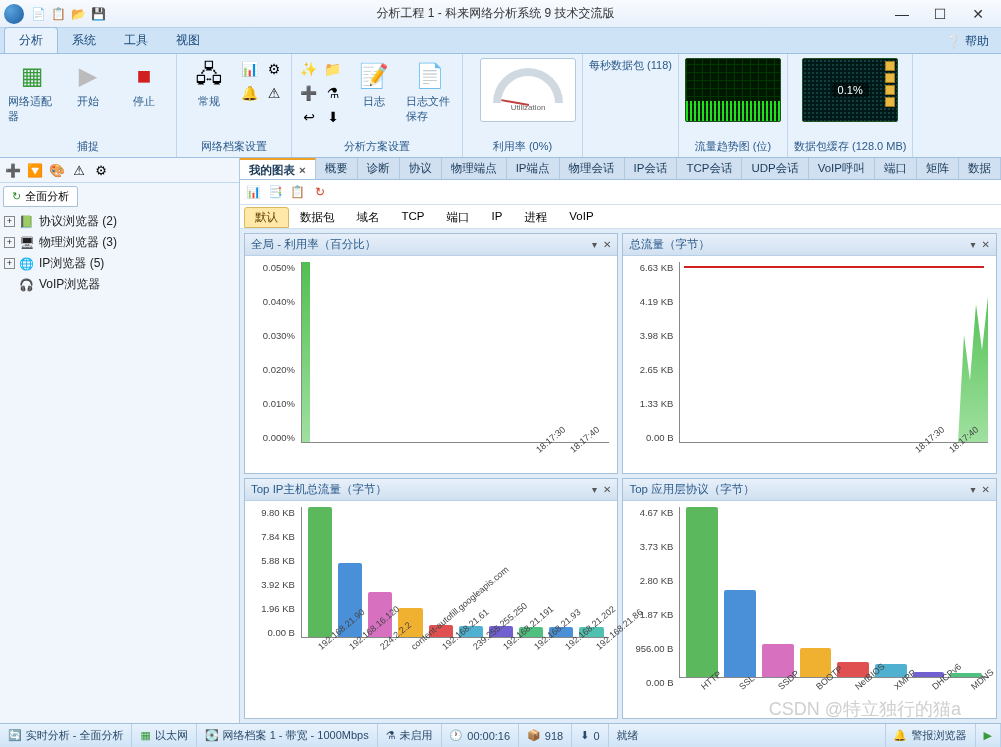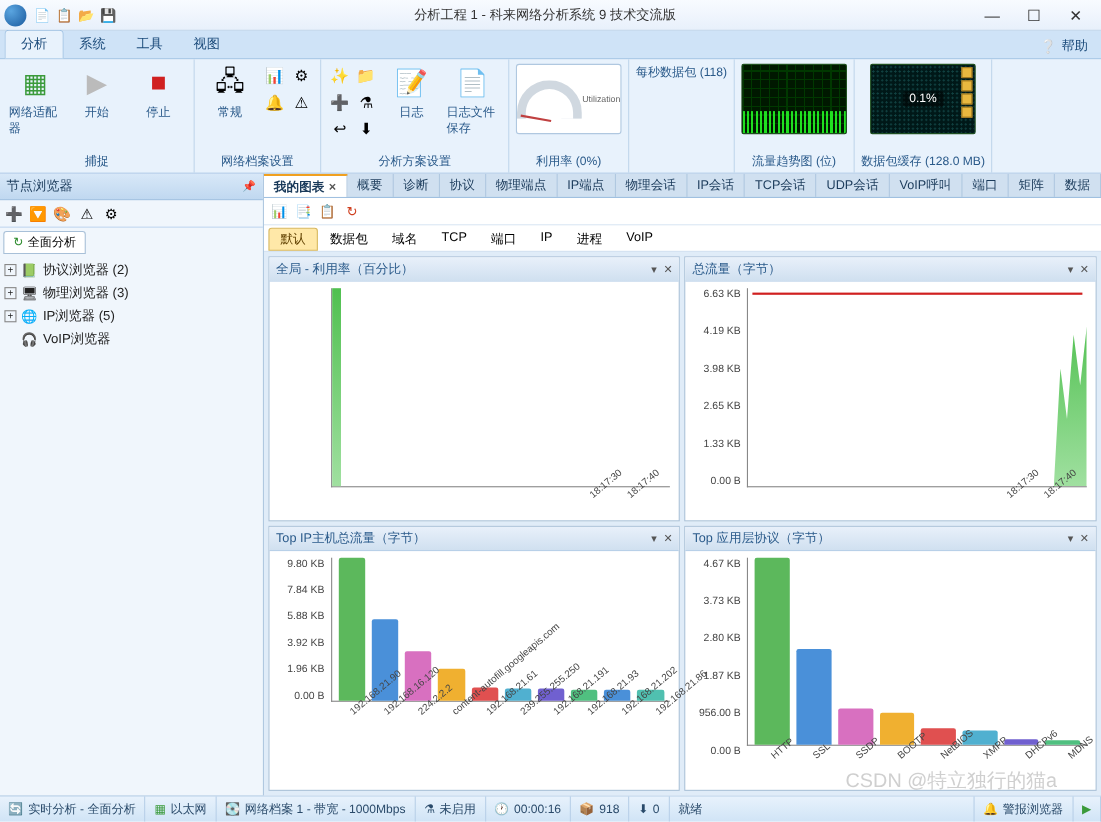--- a/index.html
+++ b/index.html
@@ -17,21 +17,21 @@
 .menubar .help { display: flex; align-items: center; gap: 4px; color: #1a4a7a; padding: 3px 8px; }
 .ribbon { background: #e8f2fc; border-bottom: 1px solid #9ec0e2; display: flex; height: 104px; }
 .rgroup { border-right: 1px solid #c0d6ec; display: flex; flex-direction: column; align-items: center; padding: 2px 6px 0; }
 .rgroup .rtop { display: flex; align-items: flex-start; gap: 4px; flex: 1; padding-top: 2px; }
 .rgroup .rlabel { font-size: 11px; color: #2a5a8a; padding: 2px 0 3px; }
 .bigbtn { display: flex; flex-direction: column; align-items: center; width: 52px; padding: 2px; cursor: pointer; border-radius: 3px; }
 .bigbtn .icn { width: 32px; height: 32px; display: flex; align-items: center; justify-content: center; font-size: 24px; }
 .bigbtn .lbl { font-size: 11px; color: #2a5a8a; margin-top: 2px; }
 .smallbtns { display: grid; grid-template-columns: repeat(2, 22px); grid-auto-rows: 22px; gap: 2px; }
 .smallbtns span { width: 22px; height: 22px; display: flex; align-items: center; justify-content: center; font-size: 14px; cursor: pointer; }
-.gauge-box { width: 96px; height: 64px; background: #fff; border: 1px solid #b0c8e0; border-radius: 3px; position: relative; display: flex; flex-direction: row; align-items: center; justify-content: center; }
+.gauge-box { width: 96px; height: 64px; background: #fff; border: 1px solid #b0c8e0; border-radius: 3px; position: relative; display: flex; flex-direction: column; align-items: center; justify-content: center; margin-left: 11px; }
 .gauge-arc { width: 70px; height: 35px; border: 8px solid #d0d8e0; border-bottom: none; border-radius: 70px 70px 0 0; position: relative; }
 .gauge-arc::after { content: ''; position: absolute; width: 2px; height: 28px; background: #c04040; left: 50%; bottom: -2px; transform-origin: bottom; transform: rotate(-80deg); }
 .mini-chart { width: 96px; height: 64px; background: #001800; border: 1px solid #205020; border-radius: 2px; position: relative; overflow: hidden; }
 .mini-chart .gridlines { position: absolute; inset: 0; background: repeating-linear-gradient(0deg, #003800 0 1px, transparent 1px 8px), repeating-linear-gradient(90deg, #003800 0 1px, transparent 1px 8px); }
 .mini-chart .spikes { position: absolute; bottom: 0; left: 0; right: 0; height: 20px; background: repeating-linear-gradient(90deg, #20e020 0 2px, transparent 2px 4px); }
 .mini-chart2 { width: 96px; height: 64px; background: #001818; border: 1px solid #205020; border-radius: 2px; position: relative; display: flex; align-items: center; justify-content: center; color: #fff; font-size: 11px; }
 .mini-chart2 .dotgrid { position: absolute; inset: 0; background-image: radial-gradient(#104040 1px, transparent 1px); background-size: 4px 4px; }
 .sidecol { position: absolute; right: 0; top: 0; width: 14px; display: flex; flex-direction: column; gap: 2px; padding: 2px; }
 .sidecol span { width: 10px; height: 10px; background: #e8b83f; border: 1px solid #a07820; }
 
@@ -191,24 +191,20 @@
             <span></span>
           </div>
         </div>
       </div>
     <div class="rlabel">数据包缓存 (128.0 MB)</div>
   </div>
 </div>
 
 <div class="body">
   <div class="sidebar">
-    <div class="panel-hdr">
-        <span>节点浏览器</span>
-        <span style="font-size:10px">📌</span>
-      </div>
     <div class="sb-toolbar">
       <span>➕</span>
       <span>🔽</span>
       <span>🎨</span>
       <span>⚠</span>
       <span>⚙</span>
     </div>
     <div><span class="sb-tab">
           <span style="color:#2a8a2a">↻</span>
           <span>全面分析</span>
@@ -275,20 +271,28 @@
 
       <div class="chart-panel">
         <div class="chart-hdr">
             <span>全局 - 利用率（百分比）</span>
             <div class="ctrls">
               <span>▾</span>
               <span>✕</span>
             </div>
           </div>
         <div class="chart-body">
+          <div class="y-axis" id="y1">
+              <span>0.050%</span>
+              <span>0.040%</span>
+              <span>0.030%</span>
+              <span>0.020%</span>
+              <span>0.010%</span>
+              <span>0.000%</span>
+            </div>
           <div class="plot">
             <div style="position:absolute;left:0;bottom:0;width:8px;height:100%;background:linear-gradient(#50c050,#a0e0a0)"></div>
           </div>
           <div class="x-axis" id="x1">
               <span style="right: 40px; top: 2px;">18:17:30</span>
               <span style="right: 6px; top: 2px;">18:17:40</span>
             </div>
         </div>
       </div>
 

